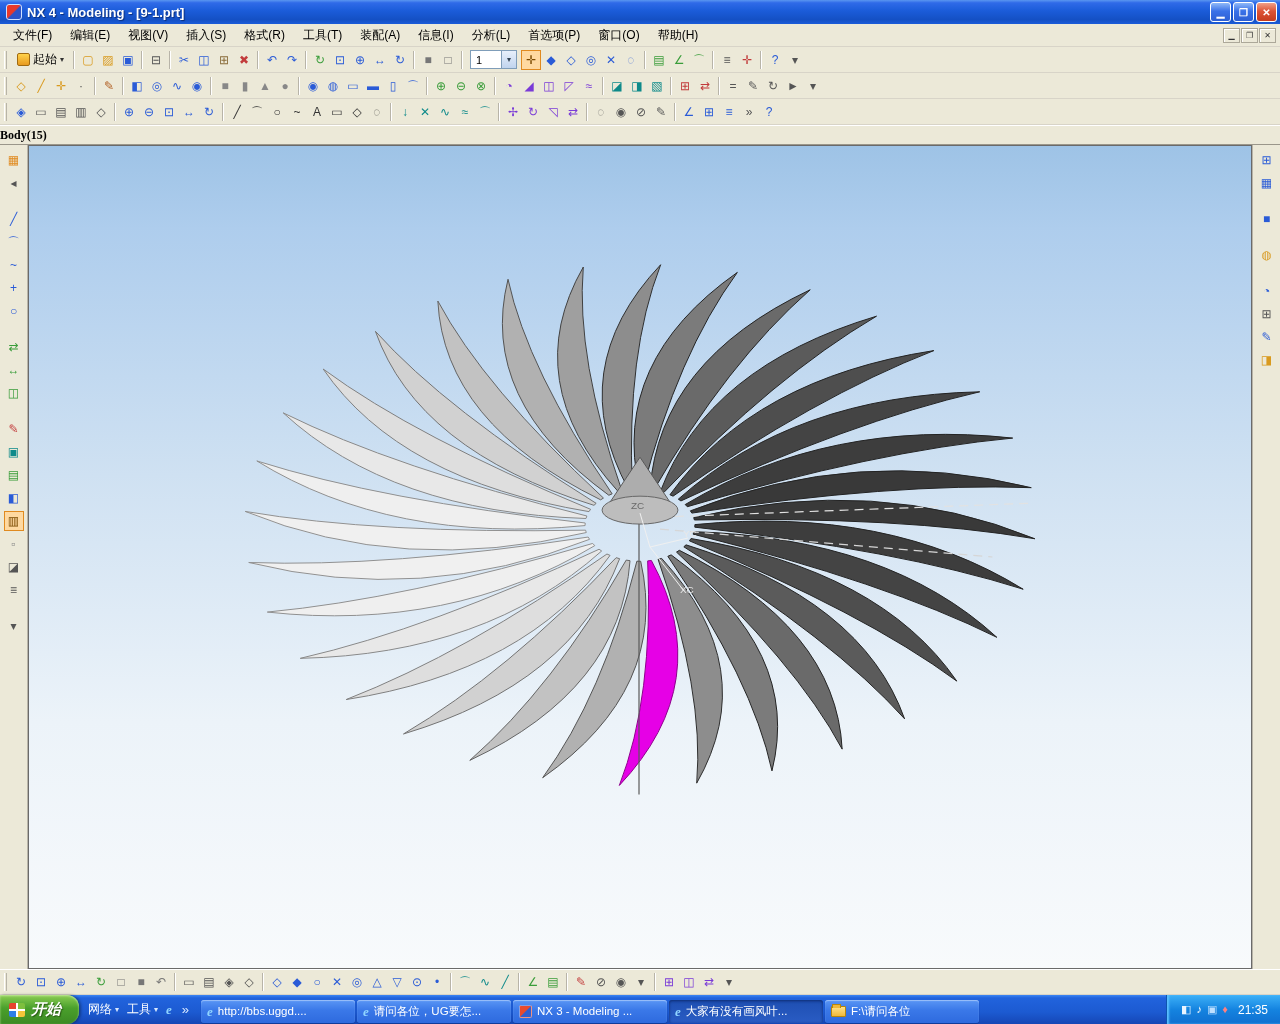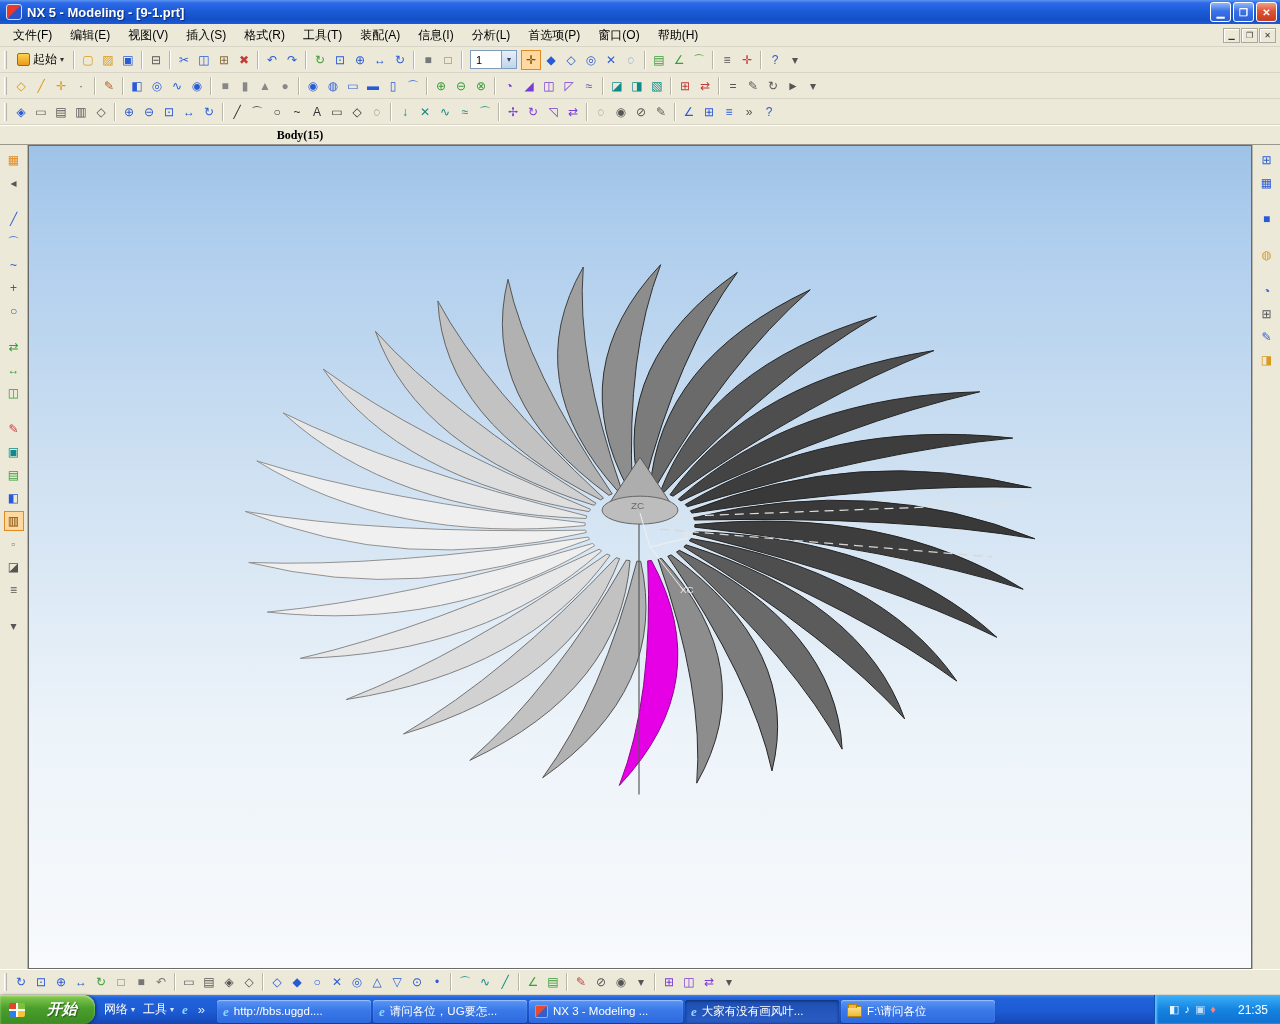--- a/index.html
+++ b/index.html
@@ -52,37 +52,37 @@
     border:1px solid #7f9db9; margin:0 4px; flex:0 0 auto; }
   .combo .val { width:30px; padding-left:5px; font-size:11px; }
   .combo .drop { width:15px; height:17px; background:linear-gradient(180deg,#e8f0fb,#c0d4ee);
     border-left:1px solid #7f9db9; font-size:8px; display:flex; align-items:center; justify-content:center; color:#345; }
 
   
   .promptbar { height:20px; flex:0 0 20px; background:#ECE9D8; display:grid;
     grid-template-columns:600px 1fr 260px; align-items:center;
     border-top:1px solid #fff; border-bottom:1px solid #9a968a; font-size:12px; }
   .prompt-msg { padding-left:5px; font-weight:bold; }
-  .prompt-status { font-weight:bold; text-align:center; font-family:"Liberation Serif", serif; }
+  .prompt-status { font-weight:bold; font-family:"Liberation Serif", serif; }
 
   
   .main { flex:1 1 auto; display:flex; min-height:0; }
   .side { width:28px; flex:0 0 28px; background:#ECE9D8; display:flex; flex-direction:column;
     align-items:center; padding-top:5px; gap:3px; overflow:hidden; }
   .side-l { border-right:1px solid #b8b4a8; }
   .side-r { border-left:1px solid #b8b4a8; }
   .viewport { flex:1 1 auto; position:relative; overflow:hidden; border:1px solid #6a6a6a;
     background:linear-gradient(180deg,#9ec3e6 0%,#aecded 10%,#cfe1f2 40%,#ecf3f9 70%,#f8fafc 100%); }
   .viewport svg { position:absolute; inset:0; width:100%; height:100%; }
   .axis-label { font-size:10px; font-family:"Liberation Sans", sans-serif; }
 
   
   .taskbar { height:29px; flex:0 0 29px; display:flex; align-items:center; color:#fff;
     background:linear-gradient(180deg,#3c86f4 0%,#2163dd 10%,#1c5ad1 60%,#1546b5 100%); }
-  .start { height:100%; display:flex; align-items:center; gap:22px; padding:0 18px 0 9px;
+  .start { height:100%; display:flex; align-items:center; gap:6px; padding:0 18px 0 9px;
     background:linear-gradient(180deg,#8cce54 0%,#4aa02c 45%,#3c8a24 100%);
     border-radius:0 12px 12px 0; font-weight:bold; font-style:italic; font-size:15px;
     text-shadow:1px 1px 1px #2a5a14; box-shadow:inset 0 1px 2px #bfe699, 2px 0 3px rgba(0,0,0,.35); }
   .xp-flag { width:16px; height:14px; border-radius:2px; background-color:#fff;
     background-image:linear-gradient(#e6432d,#e6432d),linear-gradient(#7ebf3e,#7ebf3e),
       linear-gradient(#2f7fe8,#2f7fe8),linear-gradient(#f3c53a,#f3c53a);
     background-size:7px 6px,7px 6px,7px 6px,7px 6px;
     background-position:0 0,9px 0,0 8px,9px 8px; background-repeat:no-repeat; }
   .quick { display:flex; align-items:center; gap:8px; padding:0 9px; font-size:12px; flex:0 0 auto; }
   .qlabel { display:inline-flex; align-items:center; gap:3px; white-space:nowrap; }
@@ -101,30 +101,30 @@
     background:linear-gradient(135deg,#e84b2e 48%,#2f5fd0 52%); border:1px solid rgba(255,255,255,.4); }
   .folder-ico { width:15px; height:11px; background:linear-gradient(180deg,#ffe28a,#f0b83a);
     border:1px solid #b8860b; border-radius:1px; position:relative; flex:0 0 auto; }
   .folder-ico::before { content:""; position:absolute; top:-3px; left:0; width:7px; height:3px;
     background:#f0b83a; border:1px solid #b8860b; border-bottom:none; border-radius:1px 1px 0 0; }
   .tray { margin-left:auto; height:100%; display:flex; align-items:center; gap:6px;
     padding:0 12px 0 14px; flex:0 0 auto;
     background:linear-gradient(180deg,#3cb0f8 0%,#1584e0 50%,#0f6fd0 100%);
     border-left:1px solid #0d55b0; box-shadow:inset 2px 0 2px #5cc0ff; }
   .tray-ico { font-size:11px; line-height:1; }
-  .tray-time { font-size:12px; margin-left:16px; }
+  .tray-time { font-size:12px; margin-left:4px; }
 </style>
 </head>
 <body>
 
 <div id="app">
 
   <div class="titlebar">
     <span class="app-ico"></span>
-    <span>NX 5 - Modeling - [9-1.prt]</span>
+    <span>NX 4 - Modeling - [9-1.prt]</span>
     <span class="win-controls">
       <span class="wbtn">▁</span>
       <span class="wbtn">❐</span>
       <span class="wbtn close">✕</span>
     </span>
   </div>
 
   <div class="menubar">
     <span style="display:flex">
         <span class="menu-item">文件(F)</span>

